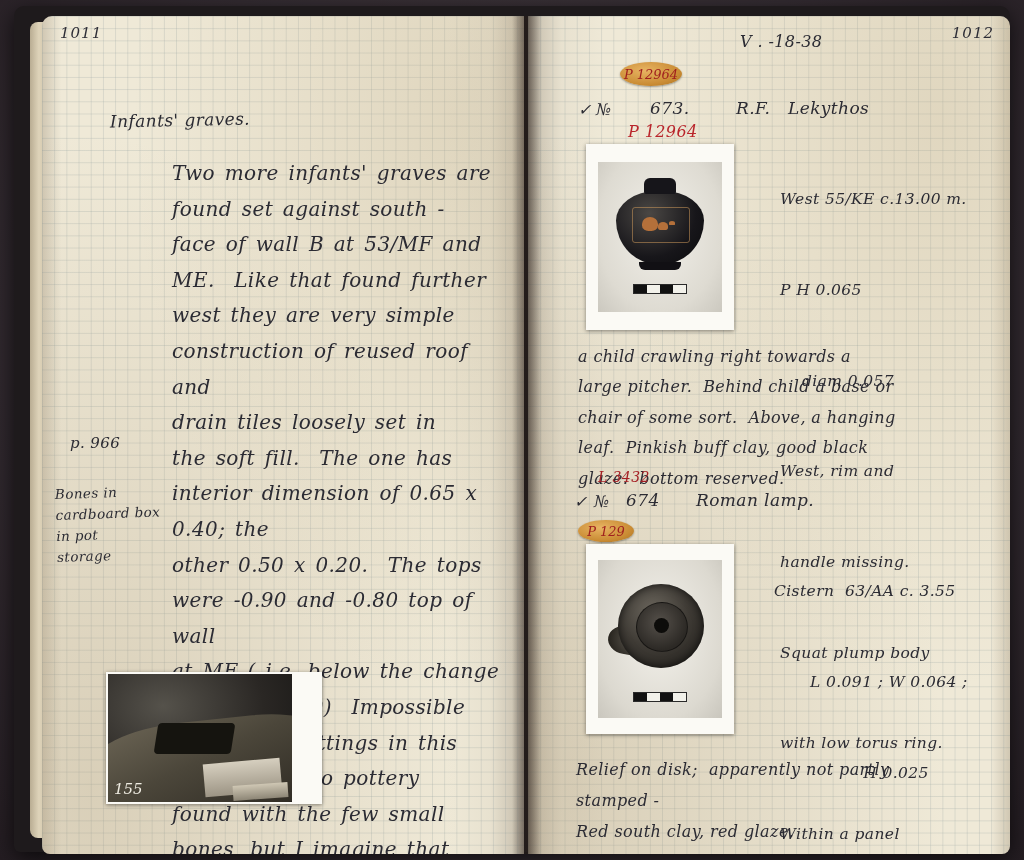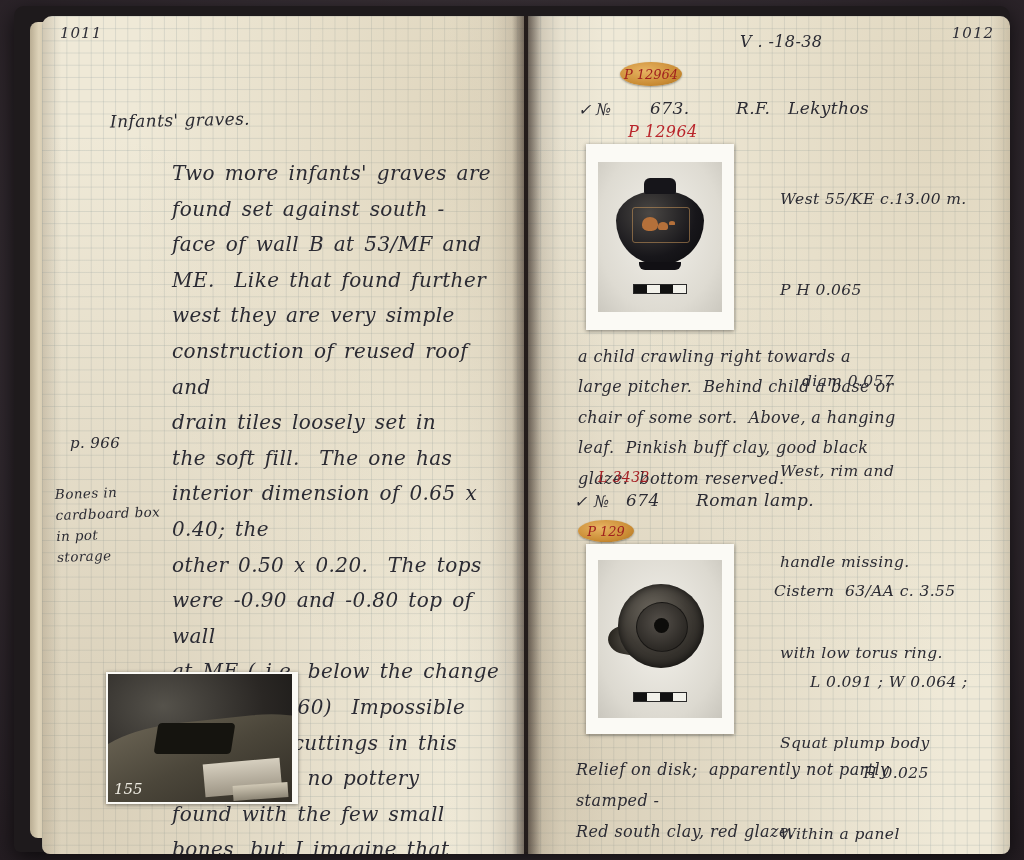--- a/index.html
+++ b/index.html
@@ -398,21 +398,21 @@
 from this mass of late Roman
 red fill.</div>
 
         <div class="hand" style="position:absolute; left:28px; top:420px; font-size:15px;">p. 966</div>
 
         <div class="hand small-note tilt-2" style="position:absolute; left:14px; top:466px; width:120px;">Bones in
 cardboard box
 in pot
 storage</div>
 
-        <div class="photo-mount" style="left:64px; top:656px; width:192px; height:132px; padding:0;text-align:right;">
+        <div class="photo-mount" style="left:64px; top:656px; width:216px; height:132px; padding:0;text-align:right;">
           <div class="photo excav" style="left:2px; top:2px; width:184px; height:128px;">
             <div class="dirt"></div>
             <div class="trench"></div>
             <div class="slab"></div>
             <div class="slab2"></div>
             <div class="photo-num">155</div>
           </div>
         </div>
       </div>
 
@@ -434,22 +434,22 @@
         <div class="hand" style="position:absolute; left:208px; top:84px; font-size:17px;">R.F.</div>
         <div class="hand" style="position:absolute; left:260px; top:84px; font-size:17px;">Lekythos</div>
         <div class="hand red" style="position:absolute; left:100px; top:108px; font-size:16px;">P 12964</div>
 
         <div class="hand" style="position:absolute; left:252px; top:108px; width:226px; font-size:15.5px; line-height:1.95;">
           <span class="blk">West 55/KE c.13.00 m.</span>
           <span class="blk">P H 0.065</span>
           <span class="blk" style="padding-left:22px;">diam 0.057</span>
           <span class="blk">West, rim and</span>
           <span class="blk">handle missing.</span>
+          <span class="blk">Squat plump body</span>
           <span class="blk">with low torus ring.</span>
-          <span class="blk">Squat plump body</span>
           <span class="blk">Within a panel</span>
           
         </div>
 
         <div class="photo-mount" style="left:58px; top:128px; width:148px; height:186px;">
           <div class="photo vase-bg" style="left:12px; top:18px; width:124px; height:150px;">
             <div class="vase">
               <div class="neck"></div>
               <div class="panel"></div>
               <div class="figure"></div>

